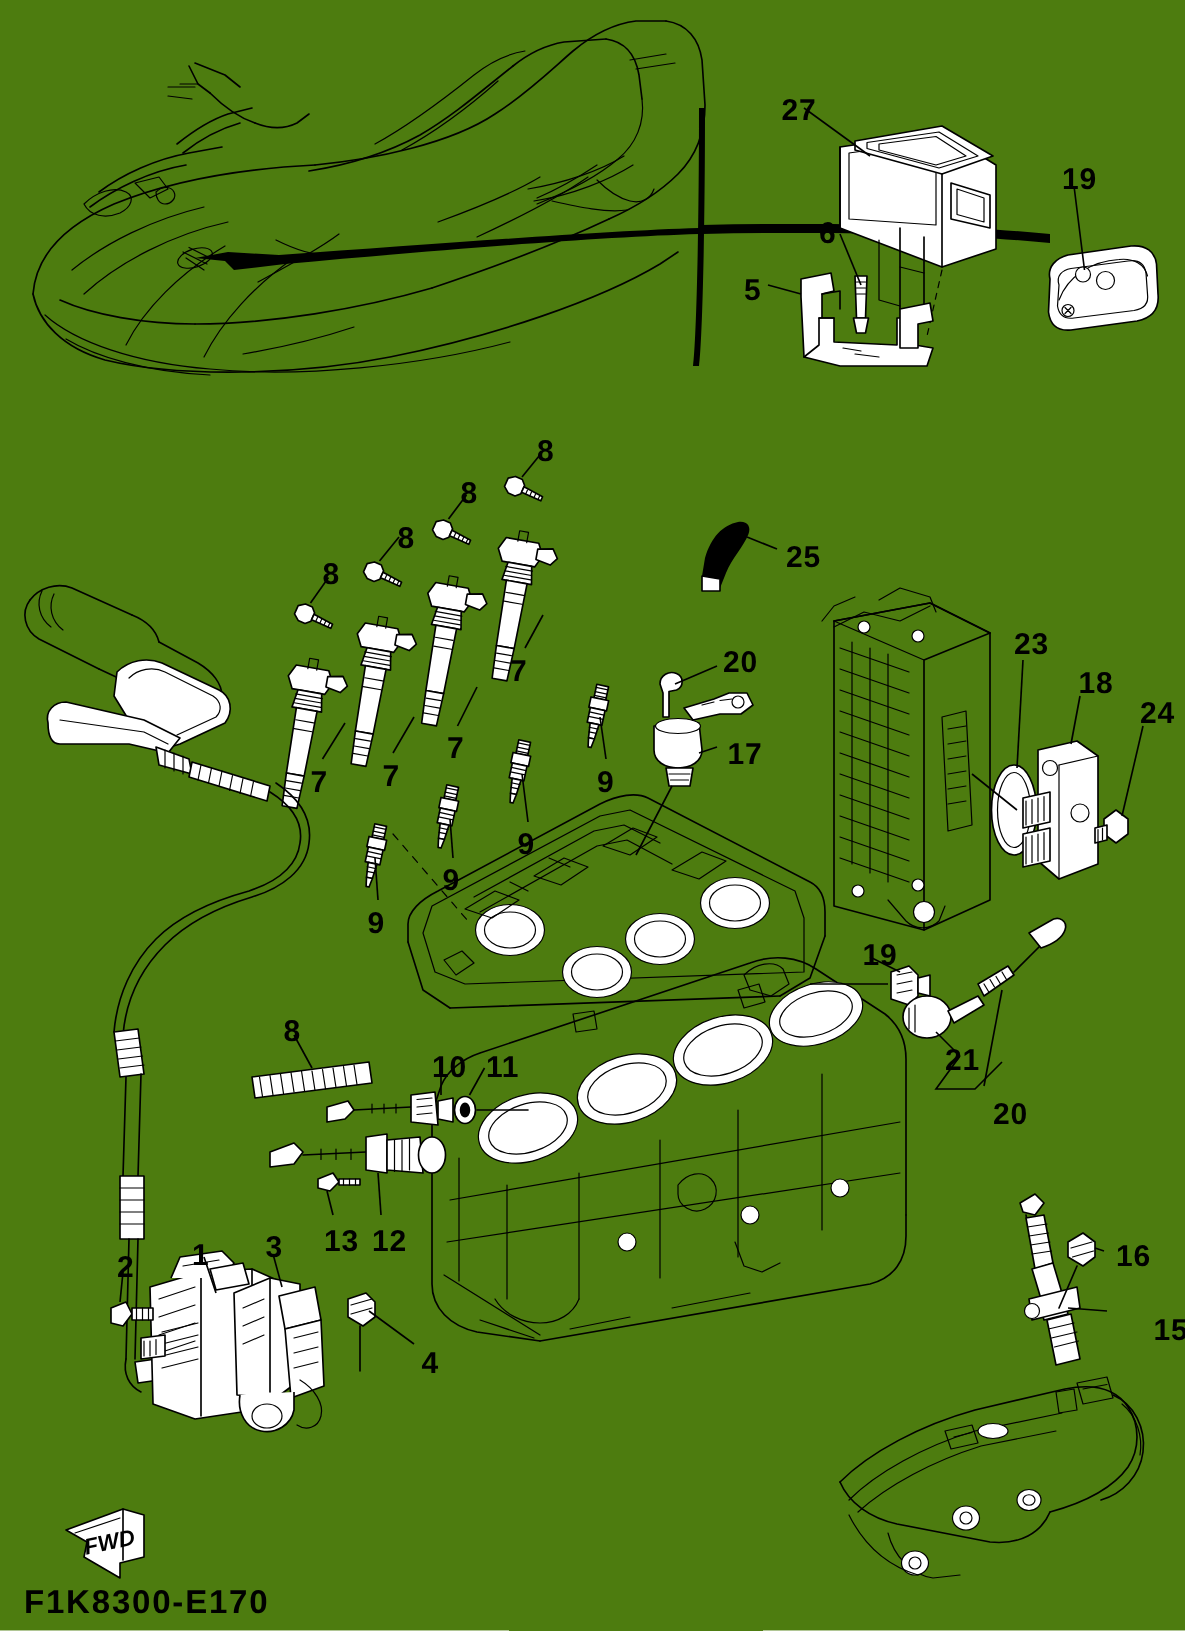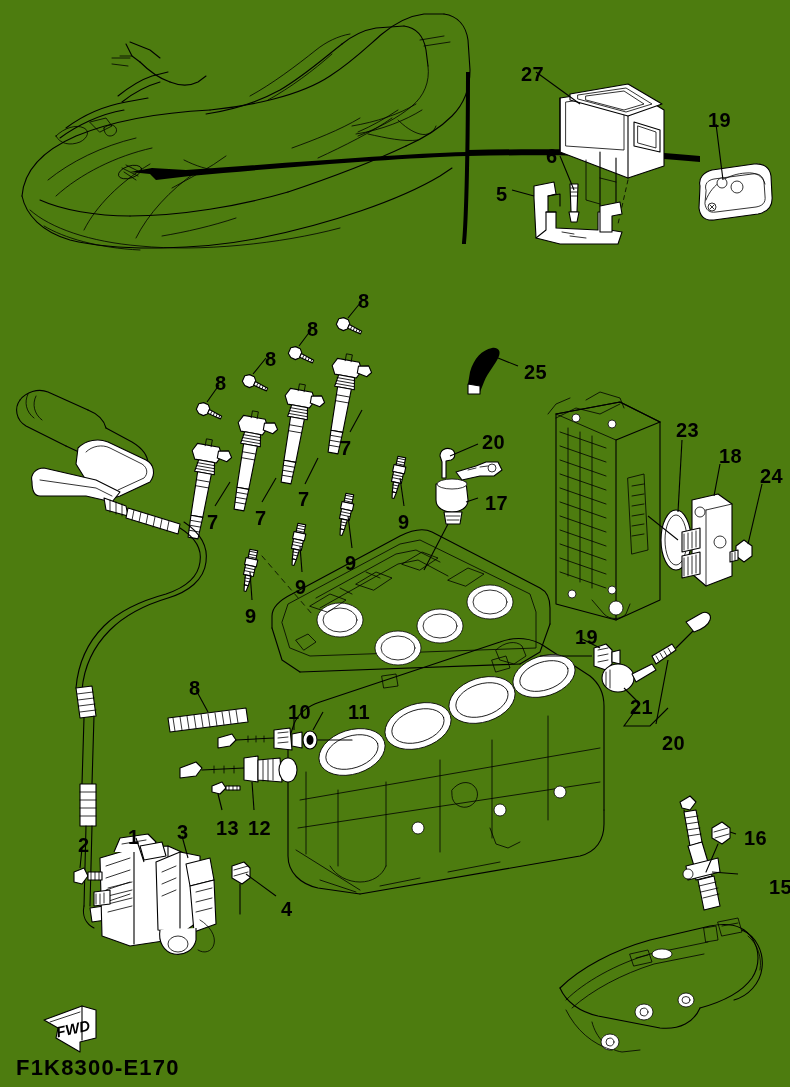--- a/index.html
+++ b/index.html
@@ -584,21 +584,21 @@
       <div class="callout" style="left: 298px; top: 489px;">7</div>
       <div class="callout" style="left: 255px; top: 508px;">7</div>
       <div class="callout" style="left: 207px; top: 512px;">7</div>
       <div class="callout" style="left: 398px; top: 512px;">9</div>
       <div class="callout" style="left: 345px; top: 553px;">9</div>
       <div class="callout" style="left: 295px; top: 577px;">9</div>
       <div class="callout" style="left: 245px; top: 606px;">9</div>
       <div class="callout" style="left: 575px; top: 627px;">19</div>
       <div class="callout" style="left: 189px; top: 678px;">8</div>
       <div class="callout" style="left: 288px; top: 702px;">10</div>
-      <div class="callout" style="left: 324px; top: 702px; margin-left: 24px;">11</div>
+      <div class="callout" style="left: 324px; top: 702px;">11</div>
       <div class="callout" style="left: 630px; top: 697px;">21</div>
       <div class="callout" style="left: 662px; top: 733px;">20</div>
       <div class="callout" style="left: 216px; top: 818px;">13</div>
       <div class="callout" style="left: 248px; top: 818px;">12</div>
       <div class="callout" style="left: 78px; top: 835px;">2</div>
       <div class="callout" style="left: 128px; top: 827px;">1</div>
       <div class="callout" style="left: 177px; top: 822px;">3</div>
       <div class="callout" style="left: 744px; top: 828px;">16</div>
       <div class="callout" style="left: 281px; top: 899px;">4</div>
       <div class="callout" style="left: 769px; top: 877px;">15</div>

